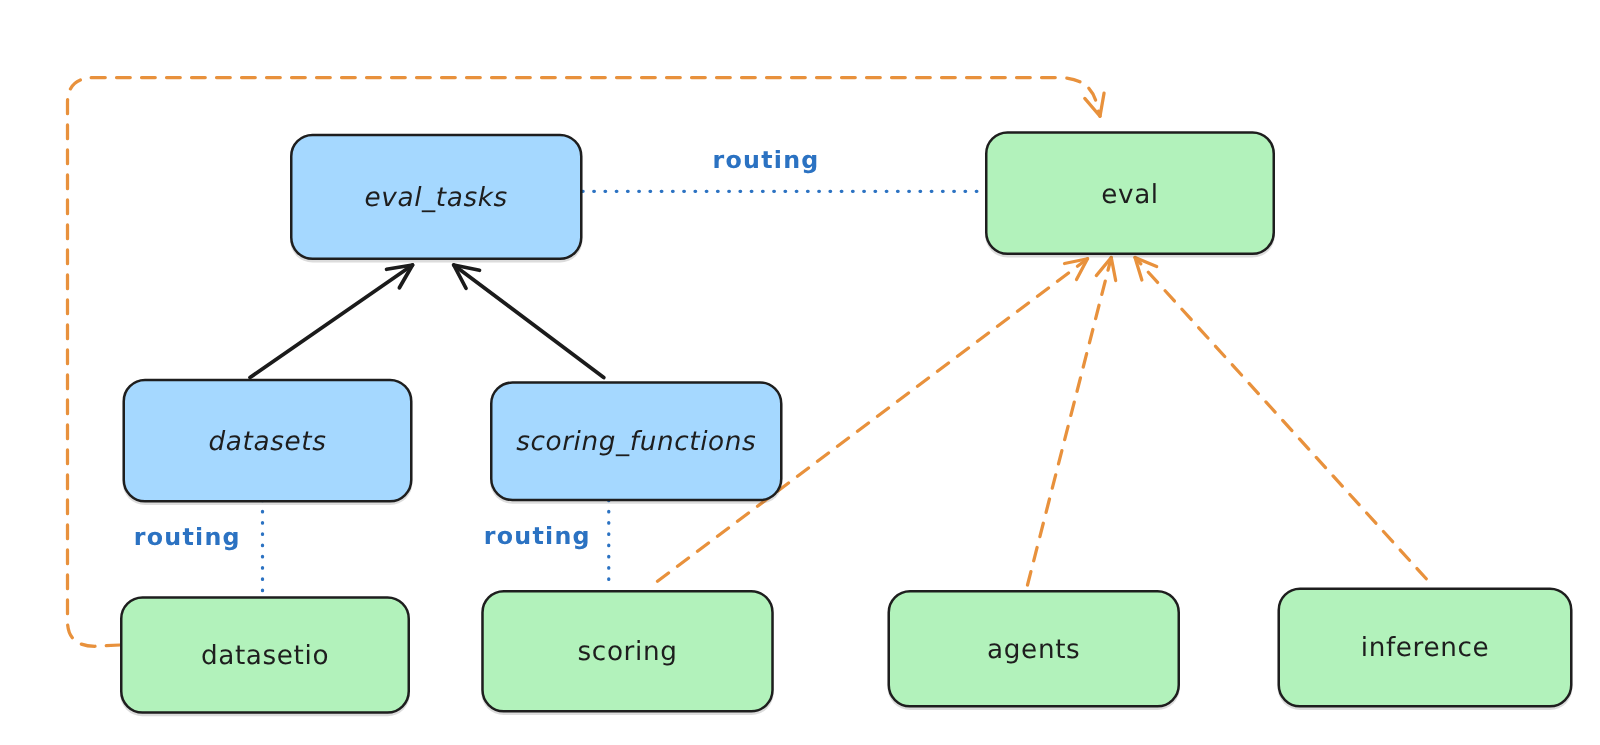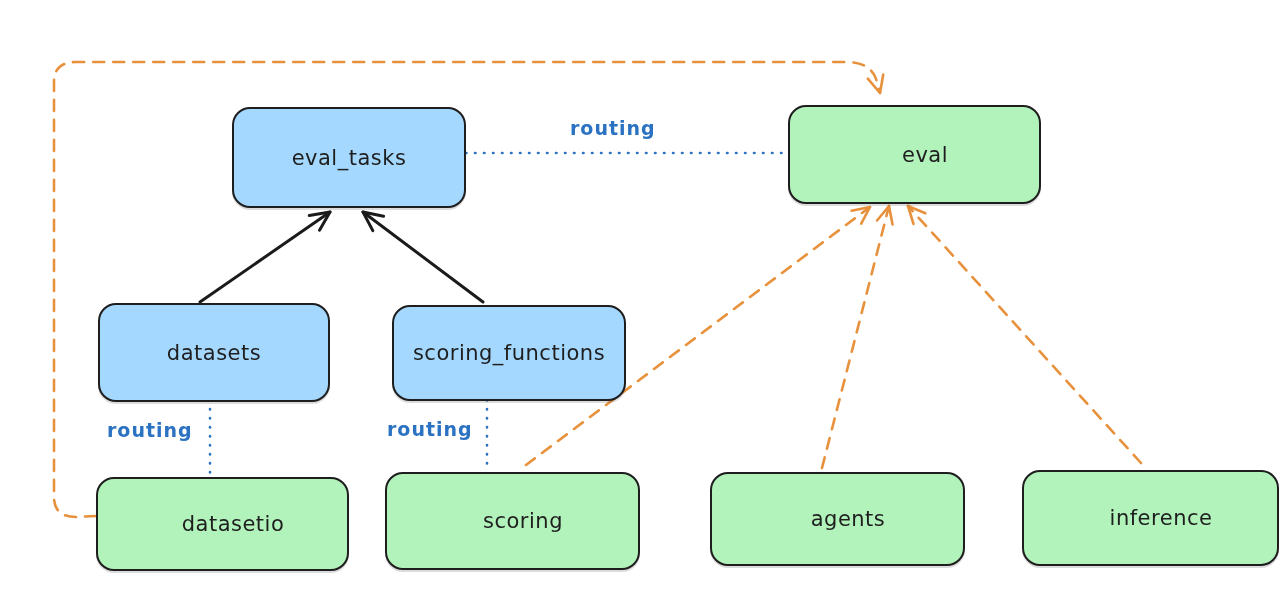--- a/index.html
+++ b/index.html
@@ -7,22 +7,22 @@
     position:relative;width:1280px;height:596px;background:#ffffff;
     font-family:"DejaVu Sans","Liberation Sans",sans-serif;overflow:hidden;
   }
   #edges{position:absolute;left:0;top:0;width:1280px;height:596px;}
   .node{
     position:absolute;display:flex;align-items:center;justify-content:center;
     border:2.5px solid #1e1e1e;border-radius:18px;
     box-shadow:0 2px 0 rgba(60,60,60,0.18);
     font-size:21px;color:#1e1e1e;letter-spacing:0.5px;
   }
-  .node.blue{background:#a5d8ff;}
-  .node.green{background:#b2f2bb;padding-left:21px;}
+  .node.blue{background:#a5d8ff;font-style:italic;}
+  .node.green{background:#b2f2bb;}
   .edge-label{
     position:absolute;width:96px;text-align:left;
     font-size:19px;font-weight:bold;color:#2b72c2;letter-spacing:1px;
   }
 </style>
 </head>
 <body>
 
 <div id="canvas">
 

